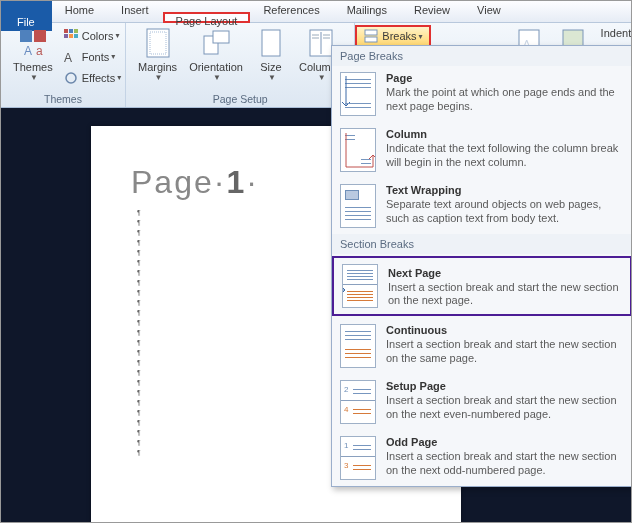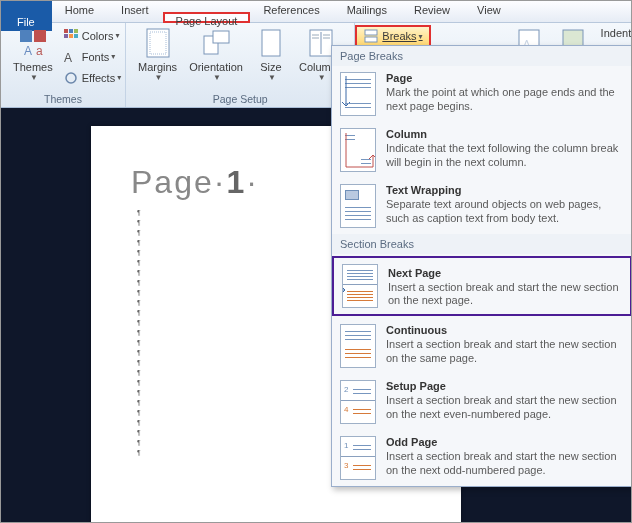--- a/index.html
+++ b/index.html
@@ -18,21 +18,21 @@
 .group-label { text-align: center; color: #5a6b80; font-size: 10.5px; padding: 2px 0; }
 .group-body { display: flex; flex: 1; }
 .gbtn-large { display: flex; flex-direction: column; align-items: center; justify-content: flex-start; padding: 2px 6px; color: #3b3b3b; cursor: pointer; }
 .gbtn-large .ic { width: 32px; height: 32px; margin-bottom: 2px; display:flex; align-items:center; justify-content:center; }
 .gbtn-small-col { display: flex; flex-direction: column; justify-content: flex-start; }
 .gbtn-small { display: flex; align-items: center; padding: 1px 4px; height: 21px; color: #3b3b3b; cursor: pointer; }
 .gbtn-small .ic { width: 16px; height: 16px; margin-right: 3px; display:flex;align-items:center;justify-content:center; }
 .dd { font-size: 8px; margin-left: 2px; color:#555; }
 
 
-.breaks-btn { border: 2px solid #e03030; background: linear-gradient(#fff3c8, #ffd873); height: 22px; padding: 0 6px; display: inline-flex; align-items: center; font-size: 11px; color:#3b3b3b; cursor:pointer; position:relative;text-decoration:underline; }
+.breaks-btn { border: 2px solid #e03030; background: linear-gradient(#fff3c8, #ffd873); height: 22px; padding: 0 6px; display: inline-flex; align-items: center; font-size: 11px; color:#3b3b3b; cursor:pointer; position:relative; }
 .breaks-btn .ic { width:16px;height:16px;margin-right:3px;display:flex;align-items:center;justify-content:center; }
 
 
 .dropdown { position: absolute; top: 44px; left: 330px; width: 302px; background: #f5f7fa; border: 1px solid #9aaecb; box-shadow: 2px 3px 6px rgba(0,0,0,.25); font-size: 11px; z-index: 50; }
 .dropdown .section-hdr { color: #5b6c82; padding: 4px 8px 4px 8px; background: #eef2f7; font-size: 11px; }
 .dropdown .item { display: flex; padding: 6px 8px; gap: 10px; cursor: pointer; }
 .dropdown .item.highlight { border: 2px solid #4c1d95; margin: 2px 0; align-items: flex-end; }
 .dropdown .thumb { width: 36px; height: 44px; border: 1px solid #9eb0c7; background: #fff; flex: 0 0 auto; position:relative; overflow:hidden; }
 .dropdown .txt { flex: 1; }
 .dropdown .title { font-weight: bold; color: #343434; margin-bottom: 2px; }

